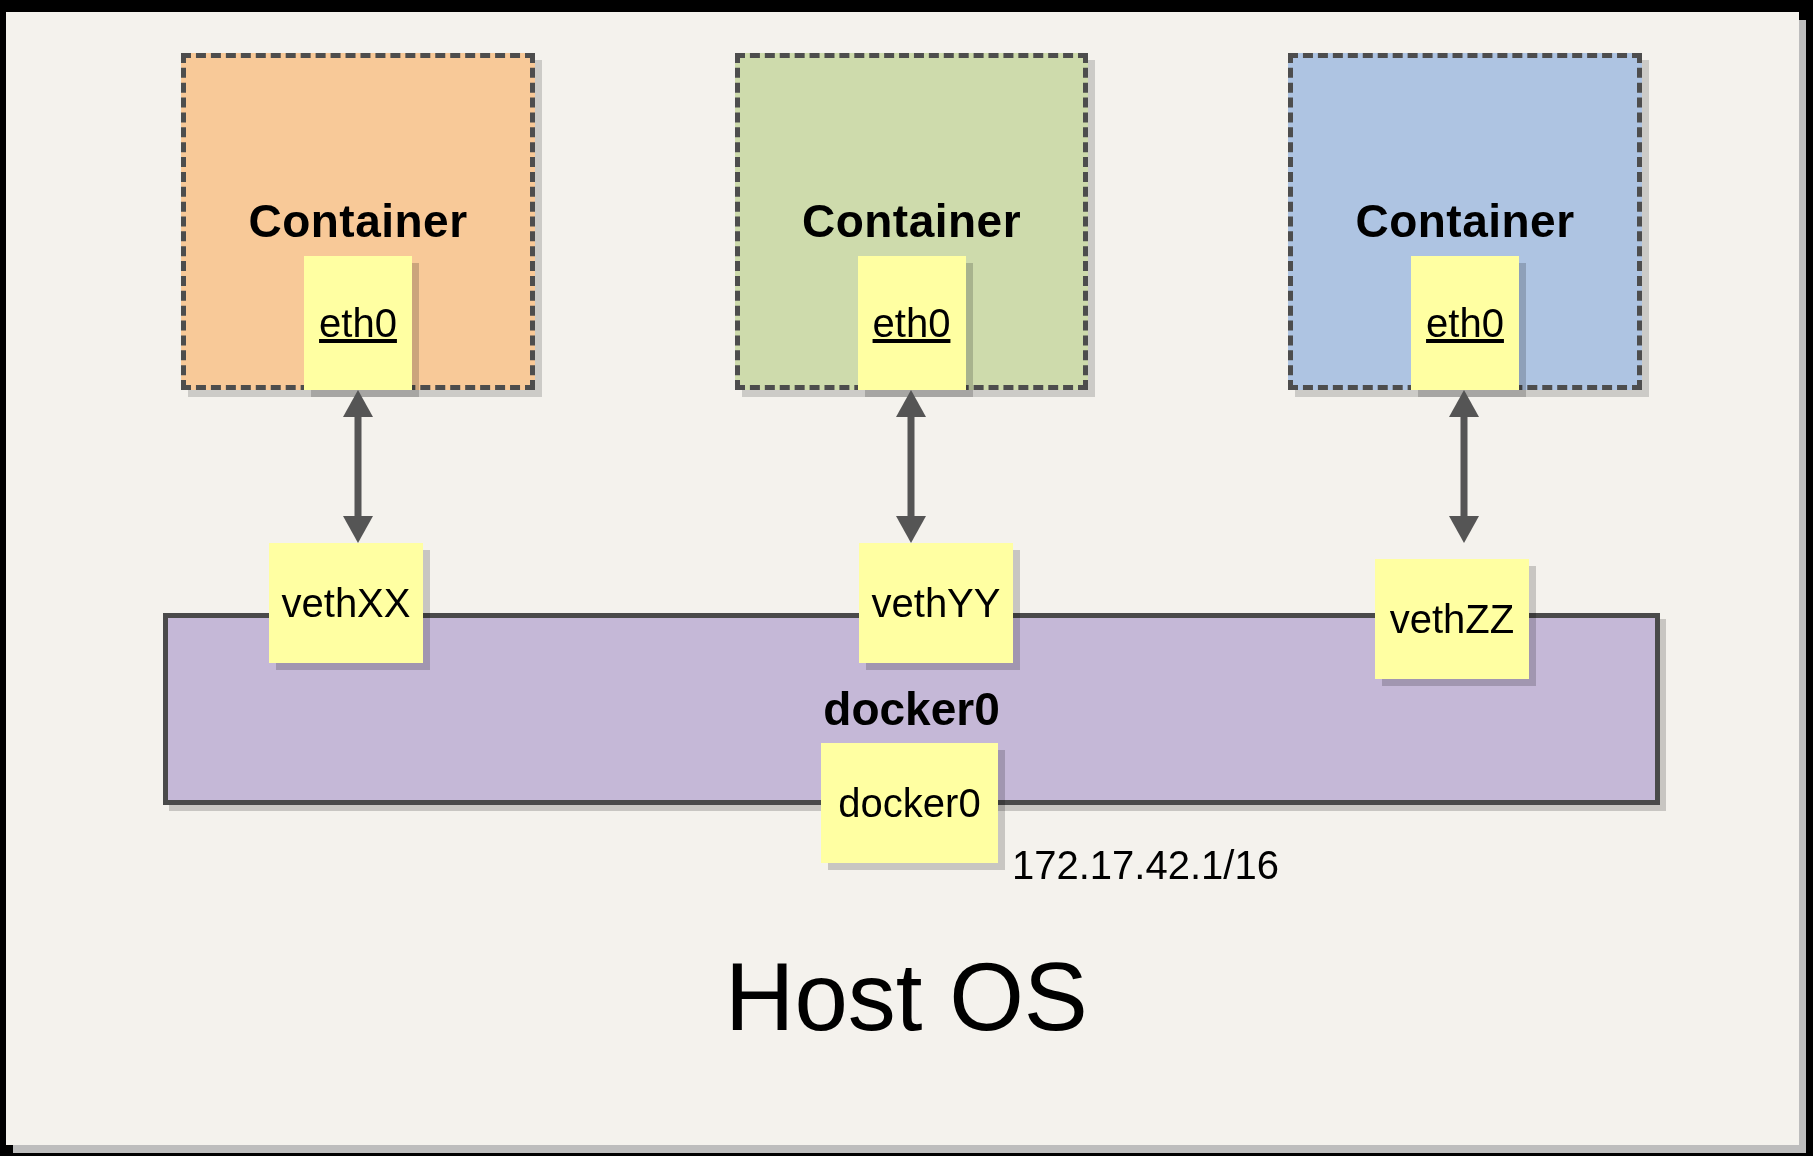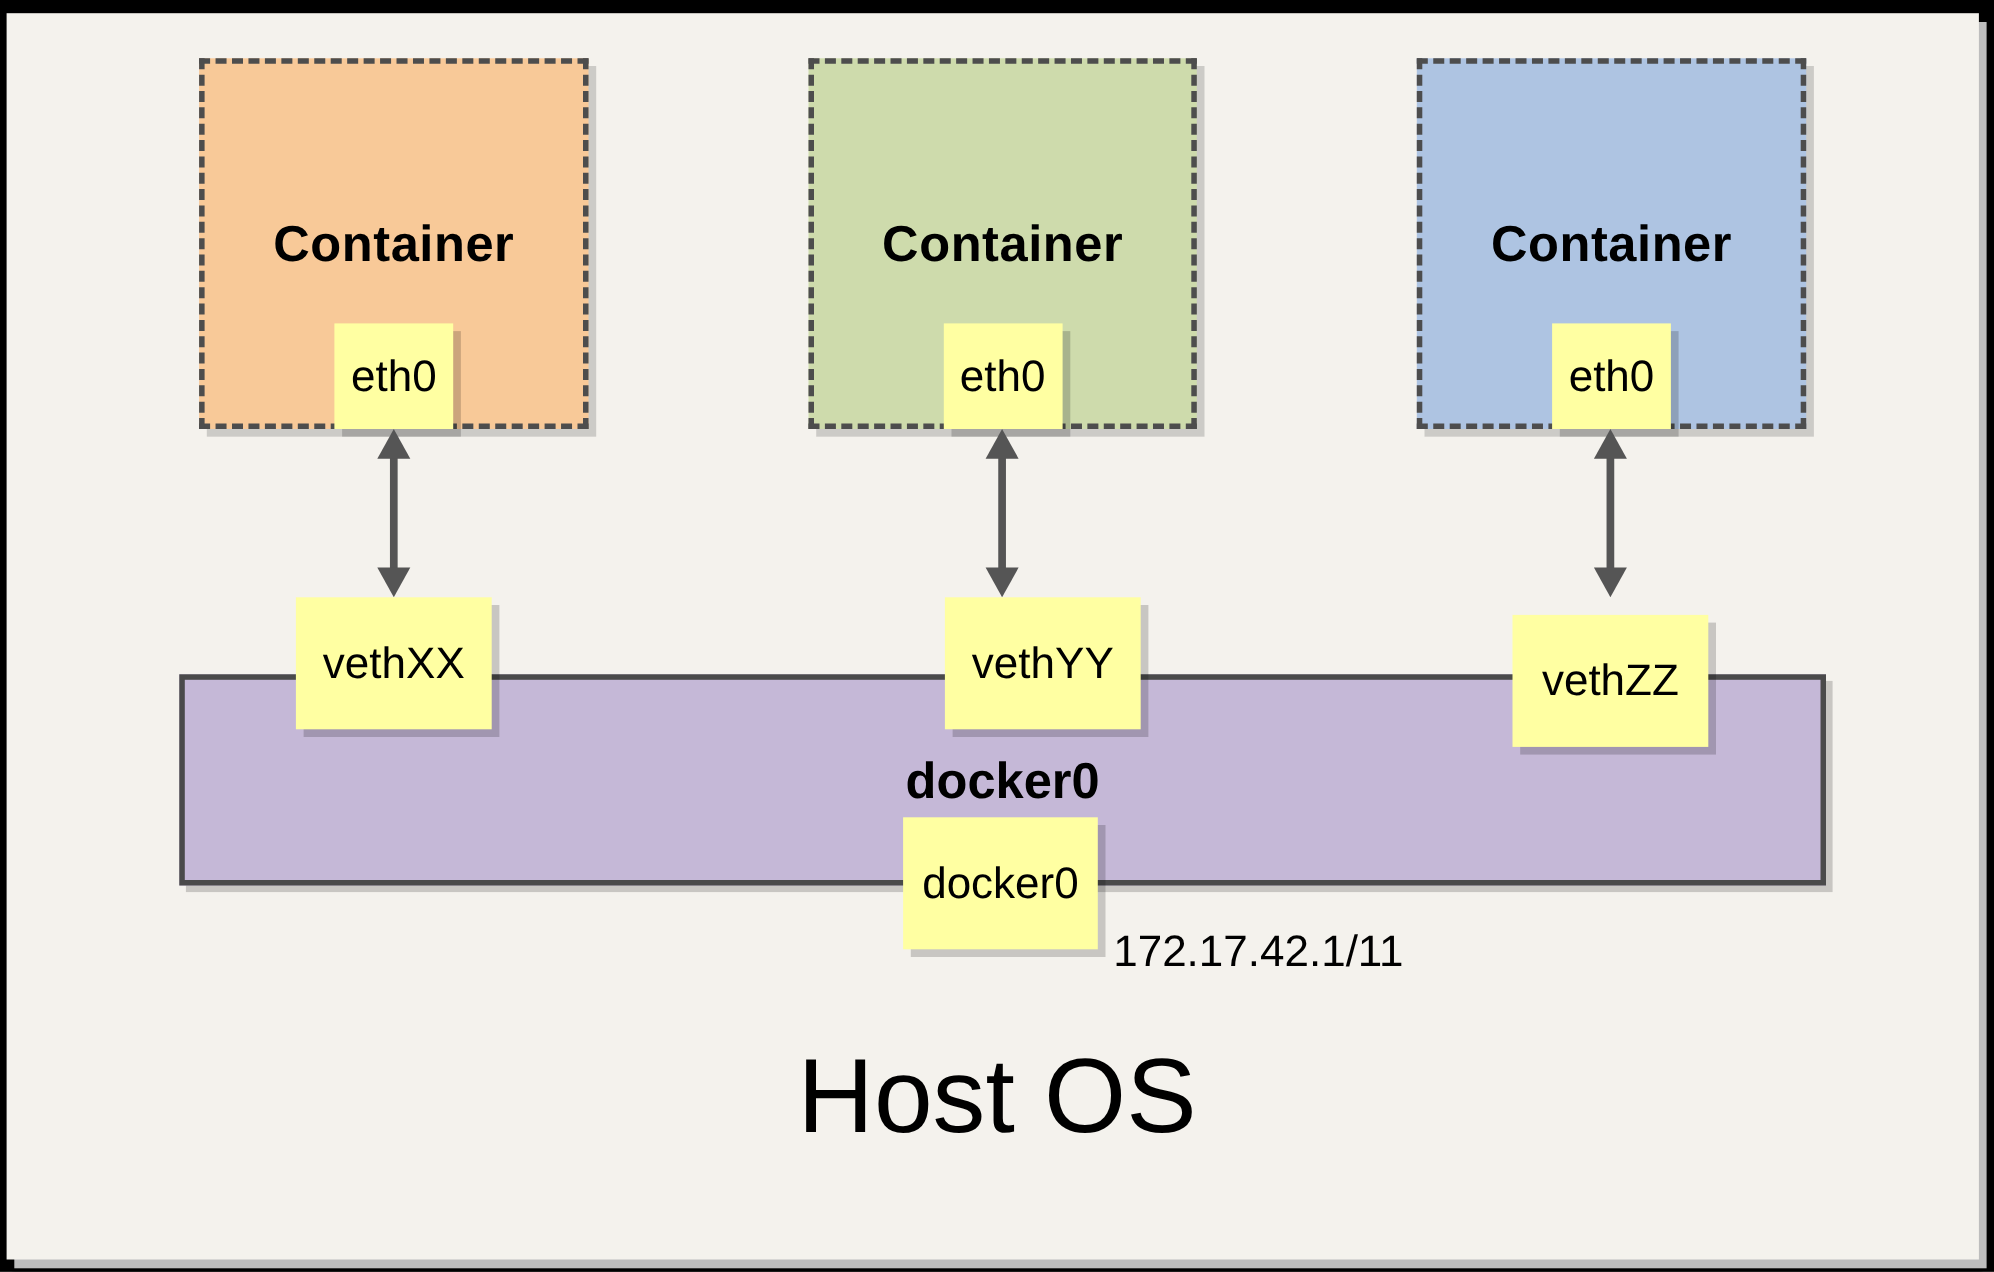--- a/index.html
+++ b/index.html
@@ -61,25 +61,26 @@
     justify-content: center;
     font-size: 40px;
     color: #000000;
     z-index: 3;
   }
   .eth-box {
     left: 50%;
     transform: translateX(-50%);
     bottom: -5px;
     width: 108px;
-    height: 96px;
+    height: 134px;
+    text-decoration: underline;
   }
   .veth-box {
     top: 543px;
-    width: 178px;
+    width: 154px;
     height: 120px;
   }
   .veth-box.v1 { left: 269px; }
   .veth-box.v2 { left: 859px; }
   .veth-box.v3 { left: 1375px; margin-top: 16px; }
   
   .bridge-bar {
     position: absolute;
     left: 163px;
     top: 613px;
@@ -195,16 +196,16 @@
     <span>vethYY</span>
   </div>
   <div class="note veth-box v3" style="background-color: rgb(255, 255, 162);">
     <span>vethZZ</span>
   </div>
 
   <div class="note docker0-box" style="background-color: rgb(255, 255, 162);">
     <span>docker0</span>
   </div>
 
-  <div class="ip-label">172.17.42.1/11</div>
+  <div class="ip-label">172.17.42.1/16</div>
 
   <div class="host-label">Host OS</div>
 </div>
 
 </body></html>

